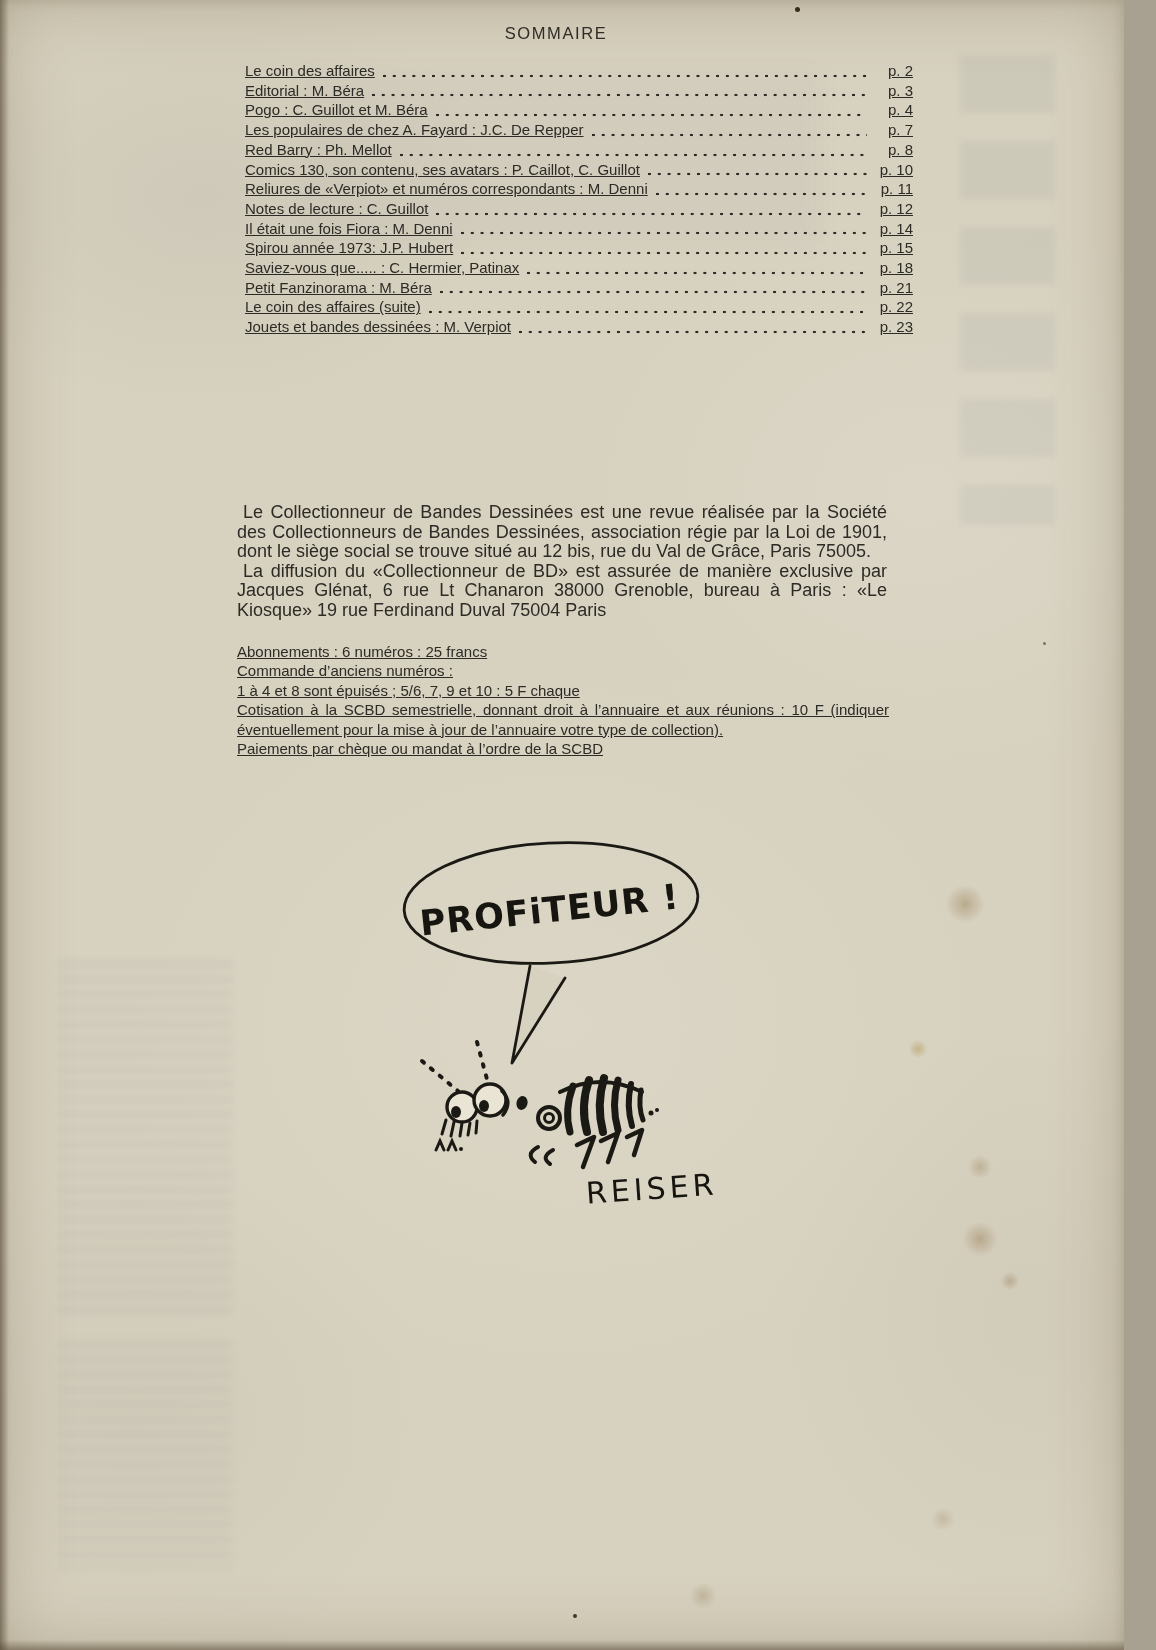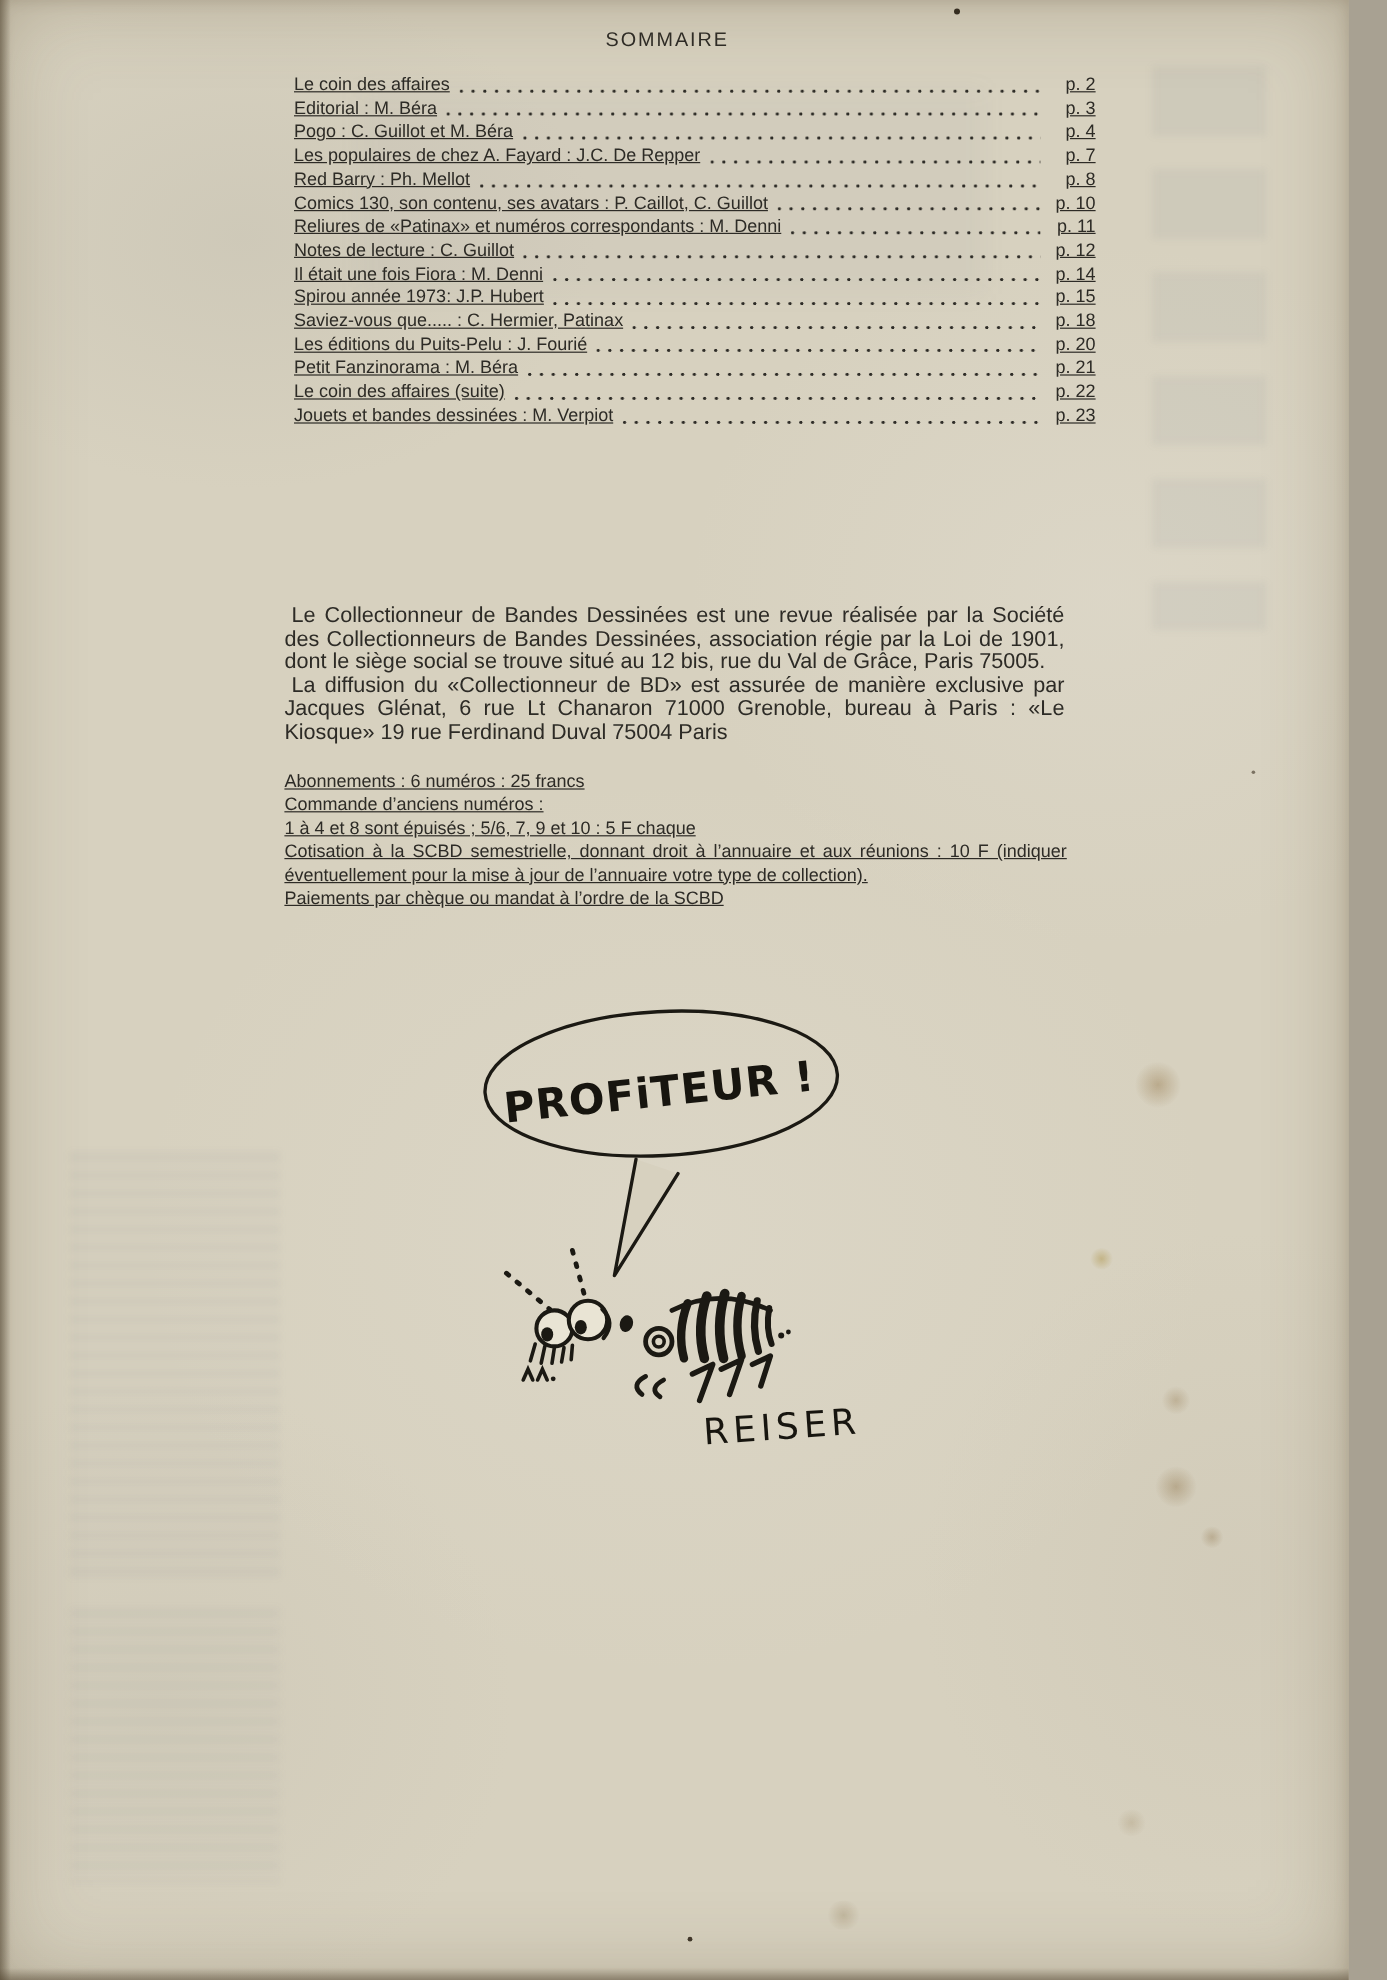--- a/index.html
+++ b/index.html
@@ -127,21 +127,21 @@
         <span class="toc-label">Red Barry : Ph. Mellot</span>
         <span class="toc-dots"></span>
         <span class="toc-page">p. 8</span>
       </div>
       <div class="toc-row">
         <span class="toc-label">Comics 130, son contenu, ses avatars : P. Caillot, C. Guillot</span>
         <span class="toc-dots"></span>
         <span class="toc-page">p. 10</span>
       </div>
       <div class="toc-row">
-        <span class="toc-label">Reliures de «Patinax» et numéros correspondants : M. Denni</span>
+        <span class="toc-label">Reliures de «Verpiot» et numéros correspondants : M. Denni</span>
         <span class="toc-dots"></span>
         <span class="toc-page">p. 11</span>
       </div>
       <div class="toc-row">
         <span class="toc-label">Notes de lecture : C. Guillot</span>
         <span class="toc-dots"></span>
         <span class="toc-page">p. 12</span>
       </div>
       <div class="toc-row">
         <span class="toc-label">Il était une fois Fiora : M. Denni</span>
@@ -150,46 +150,41 @@
       </div>
       <div class="toc-row">
         <span class="toc-label">Spirou année 1973: J.P. Hubert</span>
         <span class="toc-dots"></span>
         <span class="toc-page">p. 15</span>
       </div>
       <div class="toc-row">
         <span class="toc-label">Saviez-vous que..... : C. Hermier, Patinax</span>
         <span class="toc-dots"></span>
         <span class="toc-page">p. 18</span>
-      </div>
-      <div class="toc-row">
-        <span class="toc-label">Les éditions du Puits-Pelu : J. Fourié</span>
-        <span class="toc-dots"></span>
-        <span class="toc-page">p. 20</span>
       </div>
       <div class="toc-row">
         <span class="toc-label">Petit Fanzinorama : M. Béra</span>
         <span class="toc-dots"></span>
         <span class="toc-page">p. 21</span>
       </div>
       <div class="toc-row">
         <span class="toc-label">Le coin des affaires (suite)</span>
         <span class="toc-dots"></span>
         <span class="toc-page">p. 22</span>
       </div>
       <div class="toc-row">
         <span class="toc-label">Jouets et bandes dessinées : M. Verpiot</span>
         <span class="toc-dots"></span>
         <span class="toc-page">p. 23</span>
       </div>
     </div>
 
   <div class="about">
     <p>Le Collectionneur de Bandes Dessinées est une revue réalisée par la Société des Collectionneurs de Bandes Dessinées, association régie par la Loi de 1901, dont le siège social se trouve situé au 12 bis, rue du Val de Grâce, Paris 75005.</p>
-    <p>La diffusion du «Collectionneur de BD» est assurée de manière exclusive par Jacques Glénat, 6 rue Lt Chanaron 71000 Grenoble, bureau à Paris : «Le Kiosque» 19 rue Ferdinand Duval 75004 Paris</p>
+    <p>La diffusion du «Collectionneur de BD» est assurée de manière exclusive par Jacques Glénat, 6 rue Lt Chanaron 38000 Grenoble, bureau à Paris : «Le Kiosque» 19 rue Ferdinand Duval 75004 Paris</p>
   </div>
 
   <div class="subs" id="subs">
       <div class="sub-line">Abonnements : 6 numéros : 25 francs</div>
       <div class="sub-line">Commande d’anciens numéros :</div>
       <div class="sub-line">1 à 4 et 8 sont épuisés ; 5/6, 7, 9 et 10 : 5 F chaque</div>
       <div class="sub-line">Cotisation à la SCBD semestrielle, donnant droit à l’annuaire et aux réunions : 10 F (indiquer éventuellement pour la mise à jour de l’annuaire votre type de collection).</div>
       <div class="sub-line">Paiements par chèque ou mandat à l’ordre de la SCBD</div>
     </div>
 

